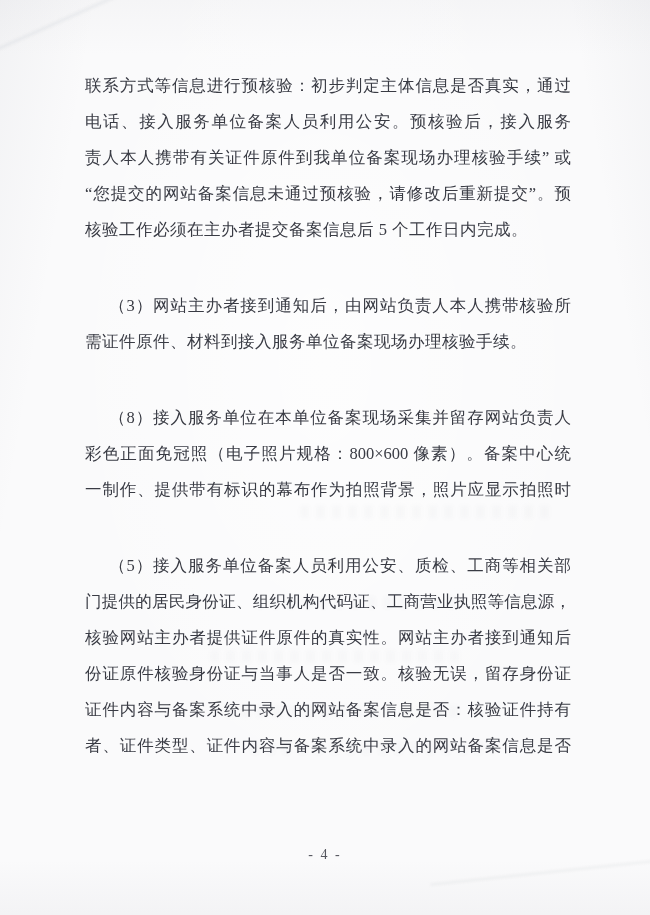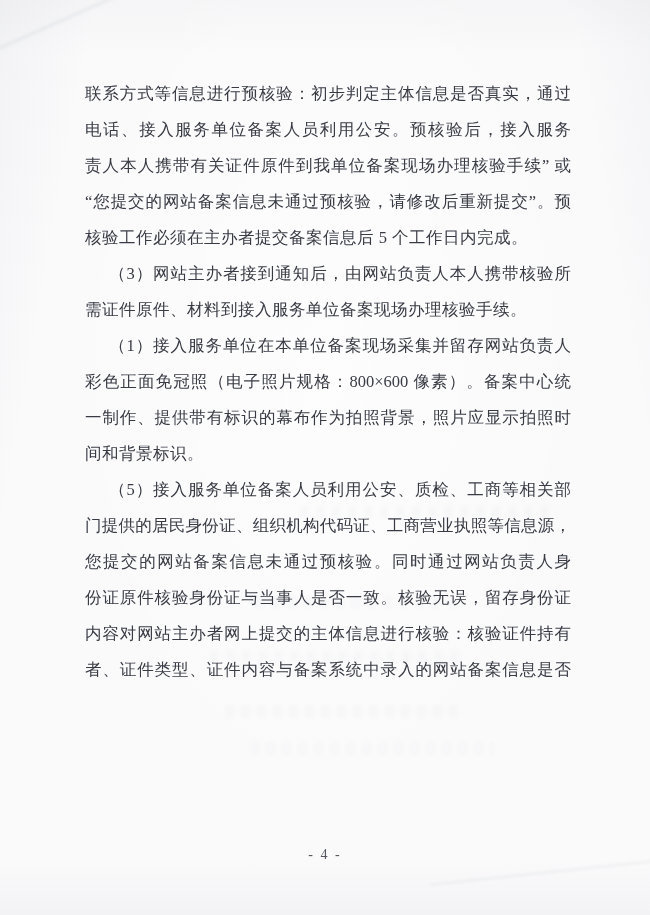--- a/index.html
+++ b/index.html
@@ -58,39 +58,39 @@
   }
   .bleed.b1 { left: 300px; top: 505px; width: 255px; height: 14px; opacity: .55; }
   .bleed.b2 { left: 255px; top: 596px; width: 210px; height: 13px; opacity: .45; }
   .bleed.b3 { left: 210px; top: 650px; width: 250px; height: 13px; opacity: .5; }
   .bleed.b4 { left: 225px; top: 705px; width: 235px; height: 13px; opacity: .5; }
   .bleed.b5 { left: 250px; top: 742px; width: 245px; height: 13px; opacity: .4; }
 
   .body-text {
     position: absolute;
     left: 85px;
-    top: 76px;
+    top: 68px;
     width: 486px;
     color: #393b44;
     font-size: 16.5px;
   }
   .line {
     height: 36px;
     line-height: 36px;
     white-space: nowrap;
     letter-spacing: 0.5px;
   }
   .line.justify {
     white-space: normal;
     text-align: justify;
     text-align-last: justify;
     text-justify: inter-character;
     letter-spacing: 0;
   }
-  .line.indent-num { padding-left: 24px; }
+  .line.indent-num { padding-left: 24px; margin-top: 40px; }
   .line.indent-para { padding-left: 30px; }
 
   .page-number {
     position: absolute;
     left: 0;
     top: 847px;
     width: 100%;
     text-align: center;
     font-size: 14px;
     letter-spacing: 2px;
@@ -119,34 +119,33 @@
       <div class="line justify">“您提交的网站备案信息未通过预核验，请修改后重新提交”。预</div>
       <div class="line">核验工作必须在主办者提交备案信息后 5 个工作日内完成。</div>
     </div>
 
     <div>
       <div class="line justify indent-num">（3）网站主办者接到通知后，由网站负责人本人携带核验所</div>
       <div class="line">需证件原件、材料到接入服务单位备案现场办理核验手续。</div>
     </div>
 
     <div>
-      <div class="line justify indent-num">（1）接入服务单位在本单位备案现场采集并留存网站负责人</div>
+      <div class="line justify indent-num">（8）接入服务单位在本单位备案现场采集并留存网站负责人</div>
       <div class="line justify">彩色正面免冠照（电子照片规格：800×600 像素）。备案中心统</div>
       <div class="line justify">一制作、提供带有标识的幕布作为拍照背景，照片应显示拍照时</div>
-      <div class="line">间和背景标识。</div>
     </div>
 
     <div>
       <div class="line justify indent-num">（5）接入服务单位备案人员利用公安、质检、工商等相关部</div>
       <div class="line justify">门提供的居民身份证、组织机构代码证、工商营业执照等信息源，</div>
-      <div class="line justify">您提交的网站备案信息未通过预核验。同时通过网站负责人身</div>
+      <div class="line justify">核验网站主办者提供证件原件的真实性。网站主办者接到通知后</div>
       <div class="line justify">份证原件核验身份证与当事人是否一致。核验无误，留存身份证</div>
     </div>
 
     <div>
-      <div class="line justify">内容对网站主办者网上提交的主体信息进行核验：核验证件持有</div>
+      <div class="line justify">证件内容与备案系统中录入的网站备案信息是否：核验证件持有</div>
       <div class="line justify">者、证件类型、证件内容与备案系统中录入的网站备案信息是否</div>
     </div>
 
   </div>
 
   <div class="page-number">- 4 -</div>
 </div>
 
 </body></html>

